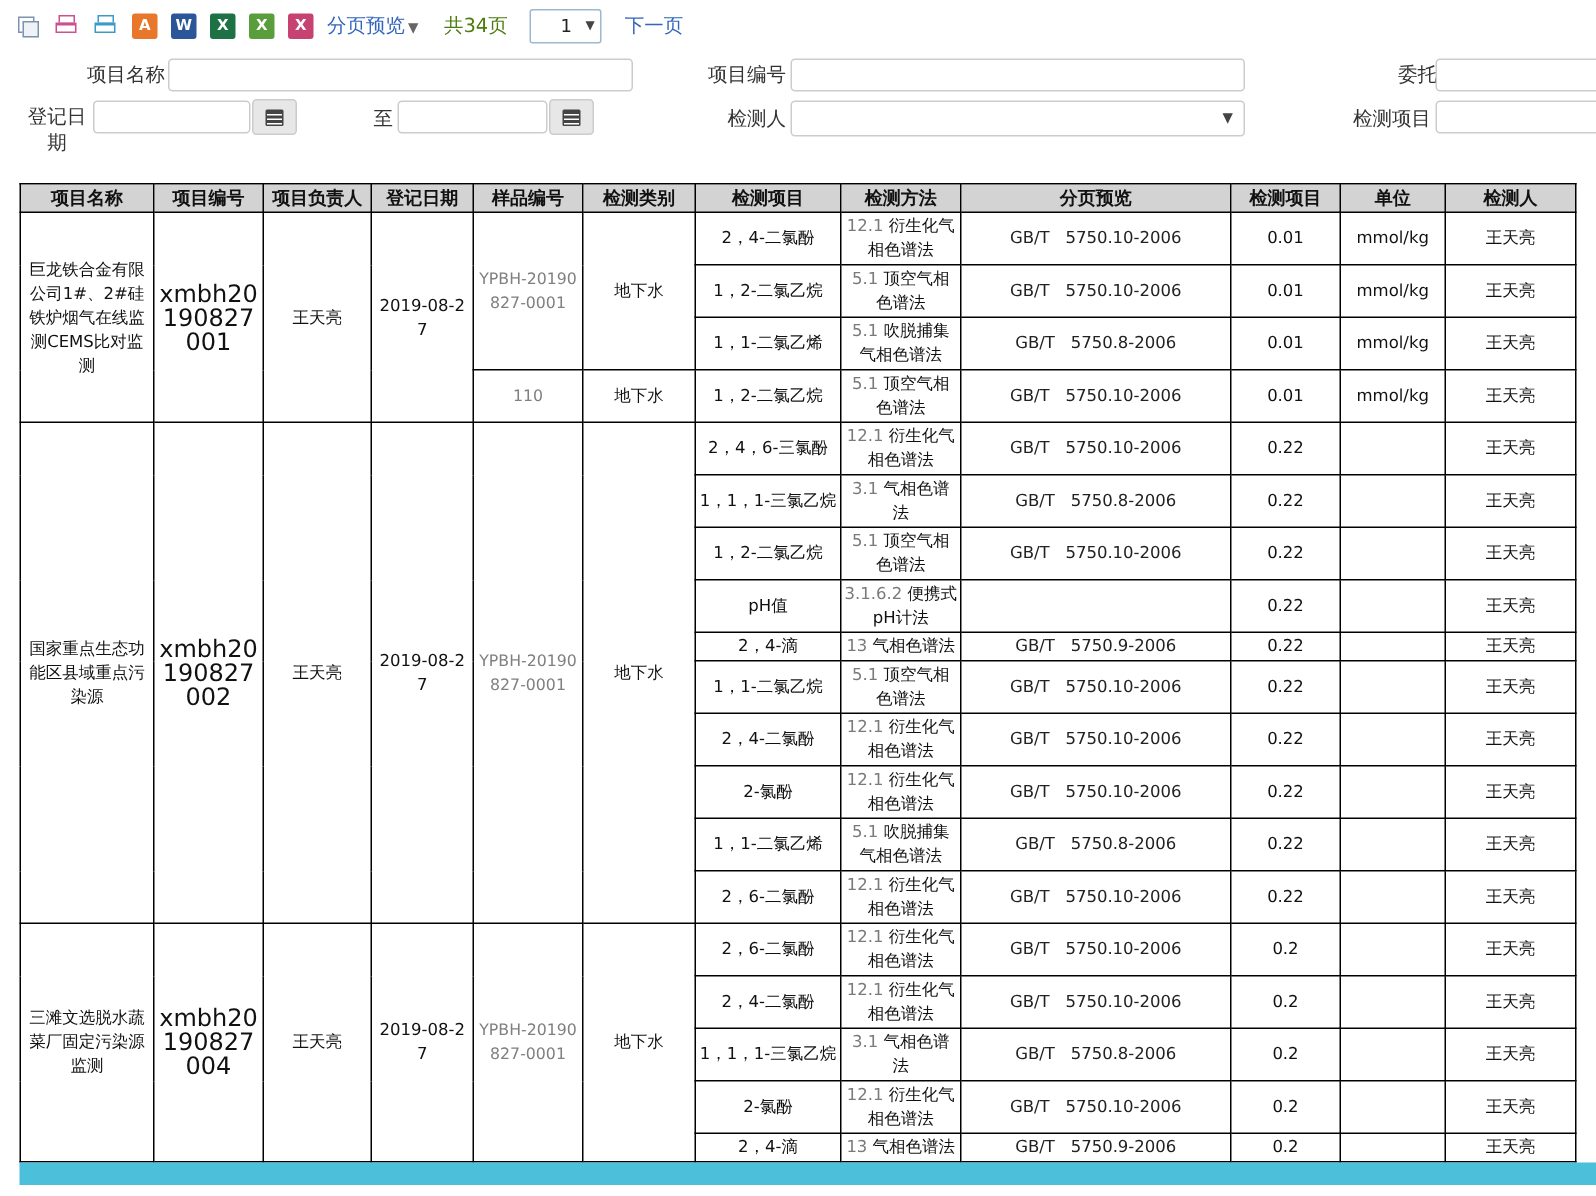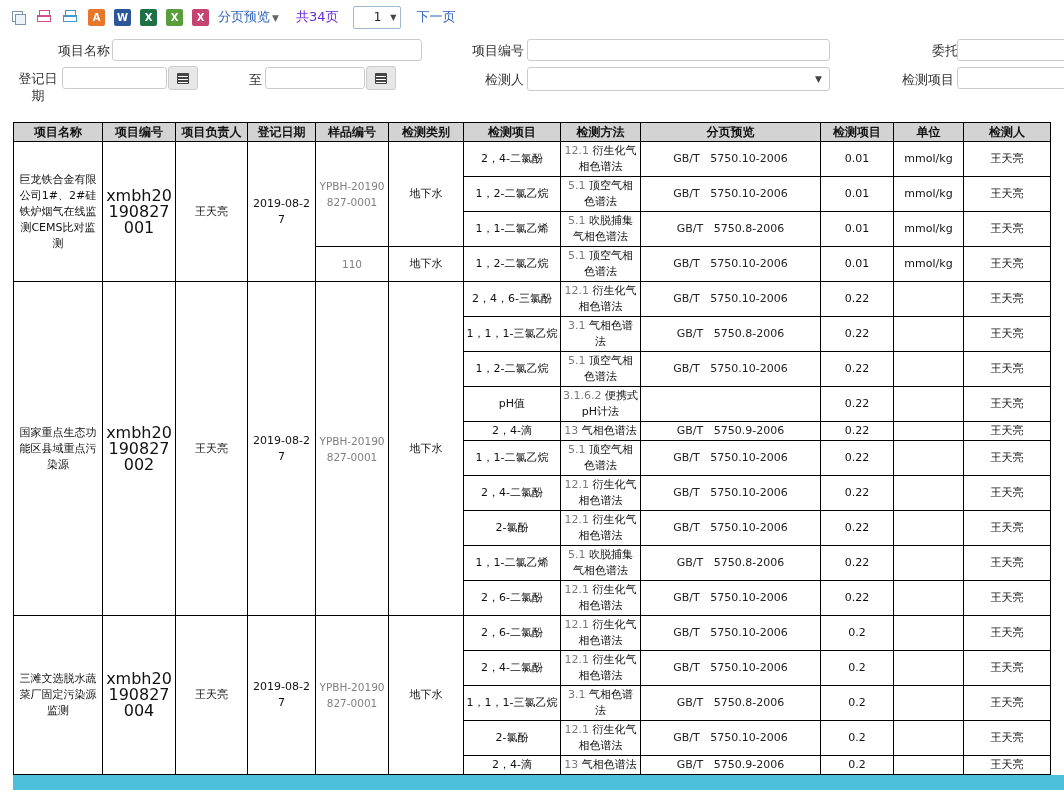--- a/index.html
+++ b/index.html
@@ -16,21 +16,21 @@
                    border:1px solid currentColor;background:#fff;}
   .printer::after{content:"";position:absolute;left:1px;top:6px;width:12px;height:5px;
                   border:1px solid currentColor;background:#fff;box-shadow:inset 0 1px 0 currentColor;}
   .pages{position:relative;background:transparent;color:#7d93ad;}
   .pages::before{content:"";position:absolute;left:2px;top:2px;width:9px;height:9px;
                  border:1px solid currentColor;background:#fff;}
   .pages::after{content:"";position:absolute;left:5px;top:5px;width:9px;height:9px;
                 border:1px solid currentColor;background:#eef3f8;}
   .tb-link{color:#3366bb;font-size:13px;cursor:pointer;text-decoration:none;}
   .caret{font-size:9px;color:#666;margin-left:2px;}
-  .page-count{color:#6d28d9;font-size:13px;margin-left:8px;}
+  .page-count{color:#4d7c0f;font-size:13px;margin-left:8px;}
   .select-box{position:relative;width:46px;height:21px;border:1px solid #9db8cf;border-radius:2px;
               background:#fff;display:inline-flex;align-items:center;justify-content:center;
               font-size:12px;color:#222;cursor:pointer;margin:0 6px;}
   .select-box .arrow{position:absolute;right:4px;top:50%;transform:translateY(-50%);
                      font-size:8px;color:#444;}
 
   
   .search-form{position:relative;height:80px;font-size:13px;color:#333;}
   .lbl{position:absolute;text-align:right;line-height:17px;}
   .txt{position:absolute;height:22px;border:1px solid #ccc;border-radius:3px;box-sizing:border-box;

